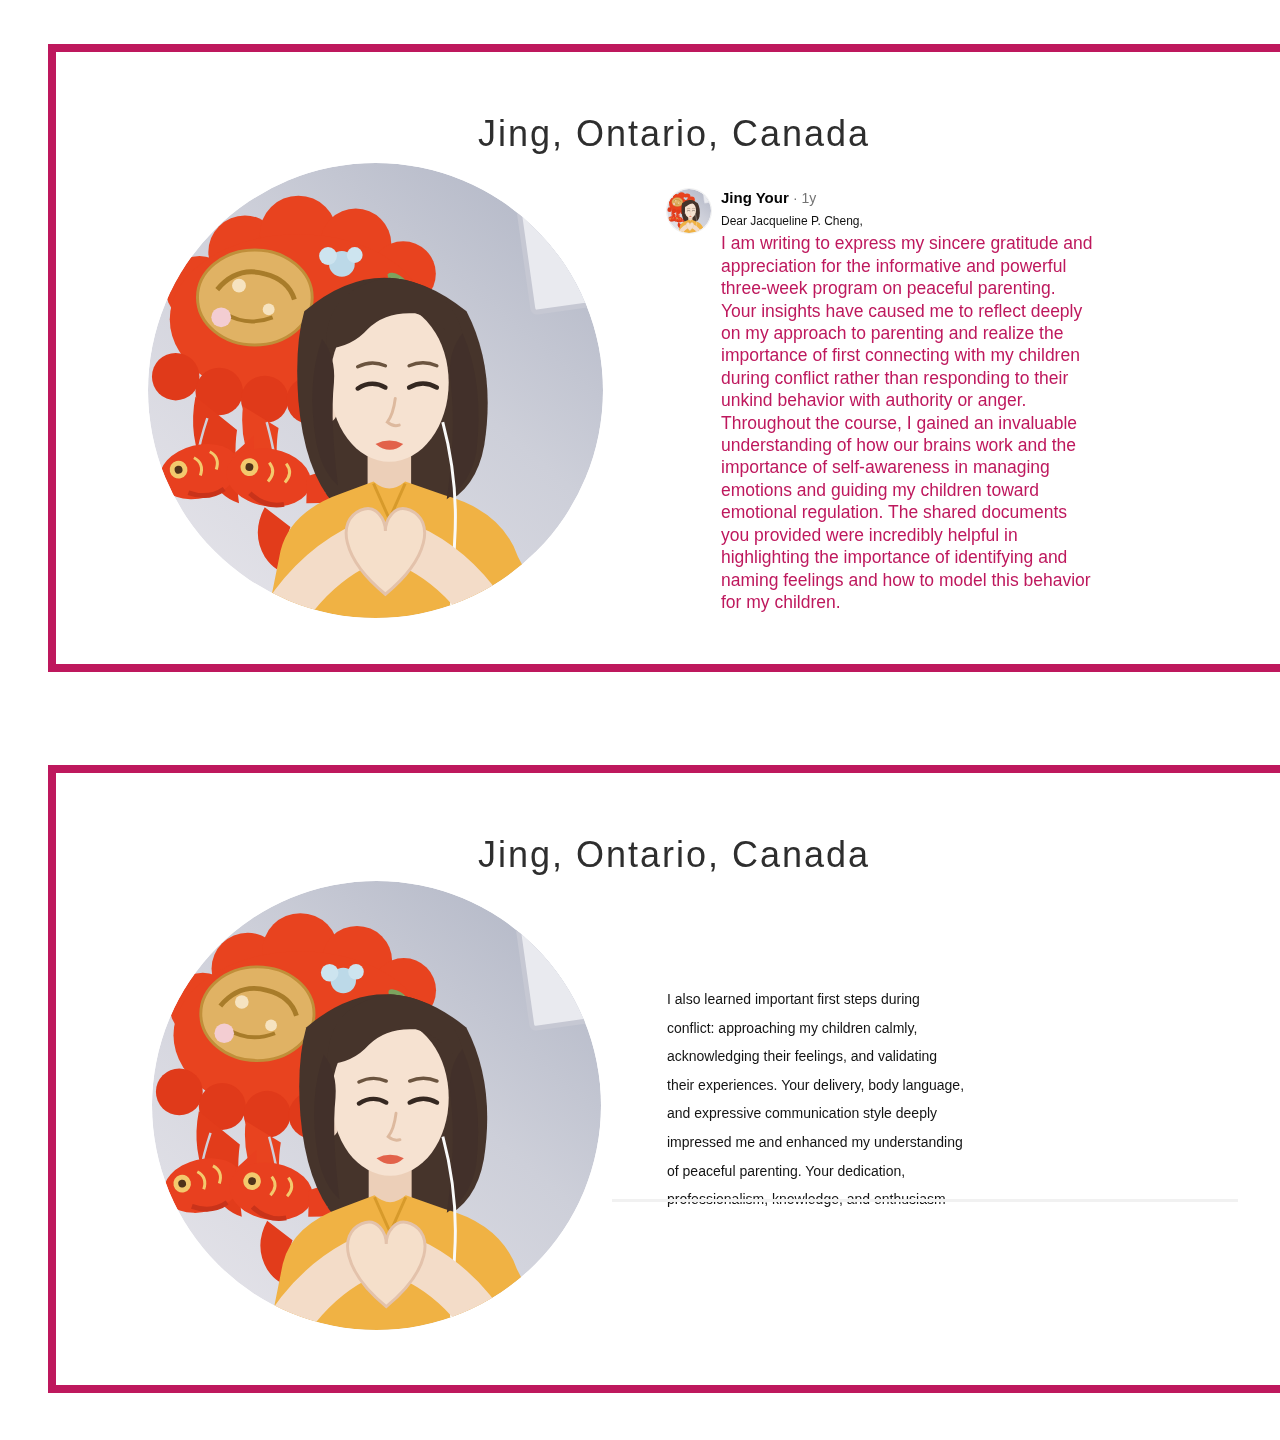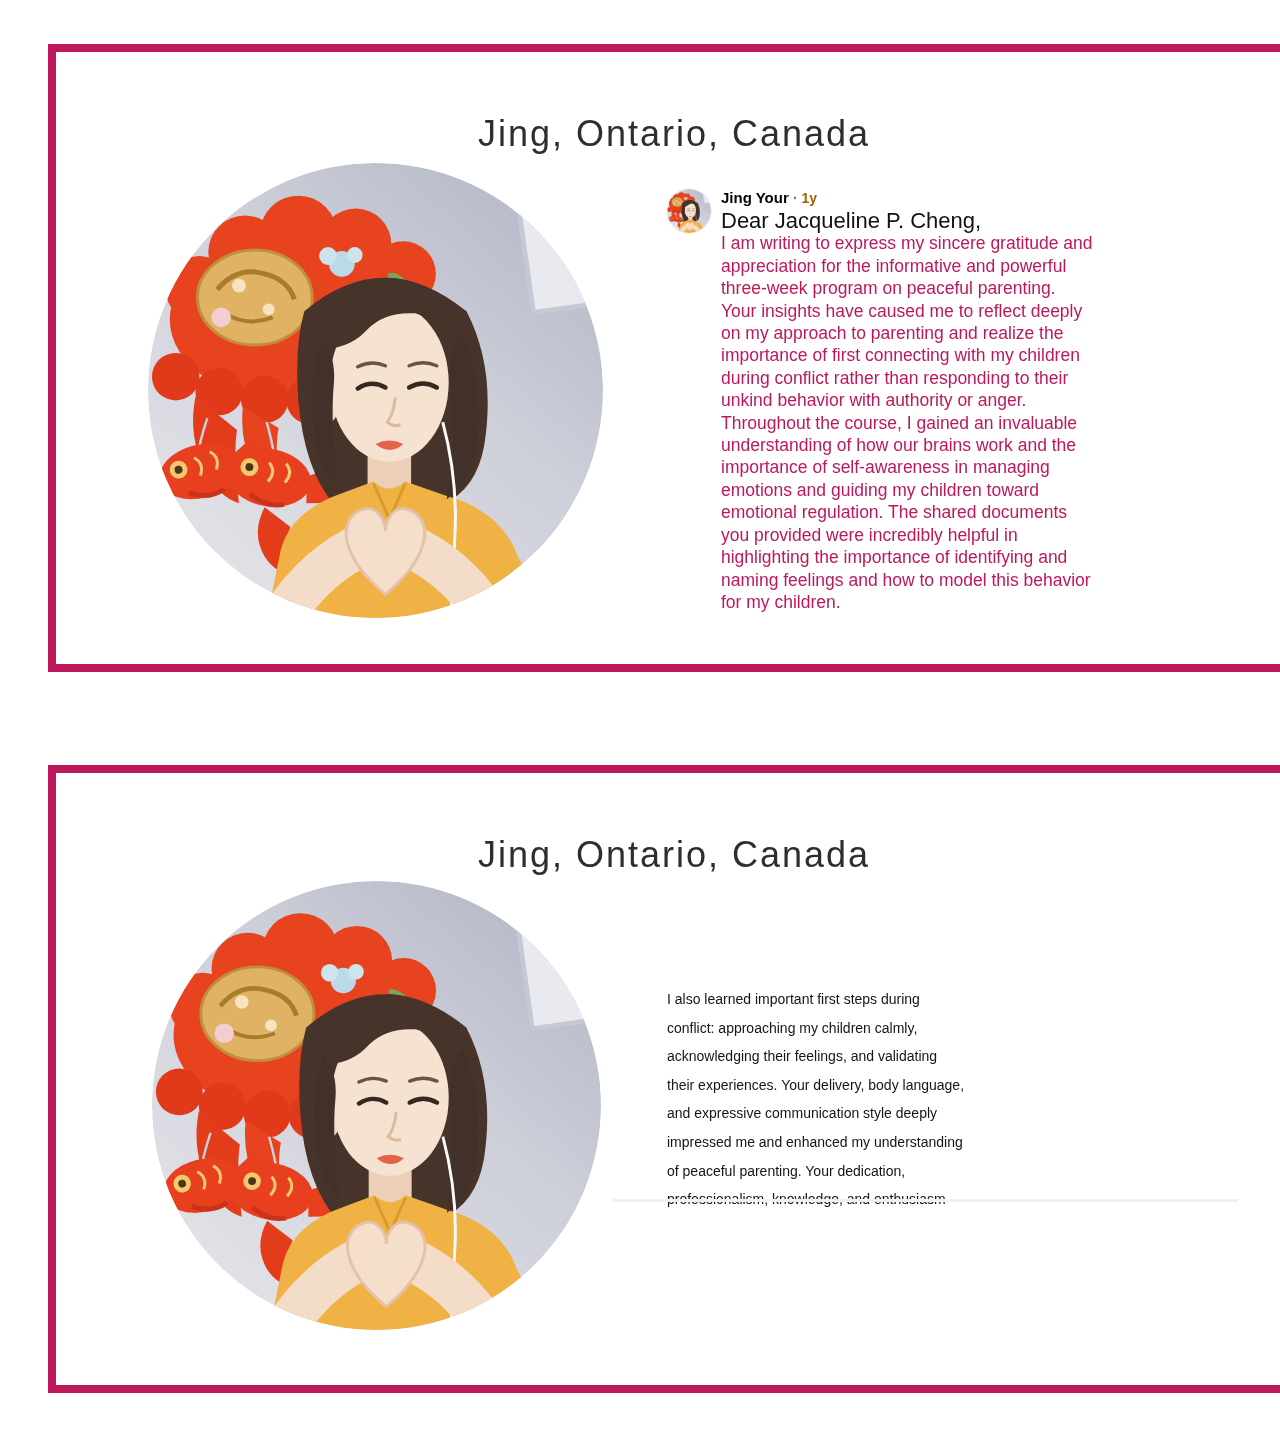--- a/index.html
+++ b/index.html
@@ -16,22 +16,22 @@
   .photo-2{left:96px;top:108px;width:449px;height:449px;}
   .photo-wrap svg{display:block;width:100%;height:100%;}
   
   .comment{position:absolute;left:611px;top:133px;width:480px;}
   .avatar{position:absolute;left:0;top:4px;width:44px;height:44px;border-radius:50%;
         overflow:hidden;box-shadow:0 0 0 1px rgba(0,0,0,0.06);}
   .avatar svg{display:block;width:100%;height:100%;}
   .comment-main{margin-left:54px;}
   .comment-meta{font-size:15px;color:#050505;line-height:20px;padding-top:3px;}
   .comment-author{font-weight:bold;}
-  .comment-time{color:#a16207;font-size:14px;font-weight:bold;}
-  .comment-salutation{font-size:22px;line-height:22.4px;color:#111111;margin-top:2px;}
+  .comment-time{color:#737373;font-size:14px;font-weight:normal;}
+  .comment-salutation{font-size:12px;line-height:22.4px;color:#111111;margin-top:2px;}
   .comment-body{font-size:17.5px;line-height:22.4px;color:#be185d;white-space:pre-line;width:430px;}
   
   .testimonial-cont{position:absolute;left:611px;top:212px;width:548px;
         font-size:14px;line-height:28.6px;color:#141414;white-space:pre-line;}
   .edge-artifact{position:absolute;left:556px;top:426px;width:626px;height:3px;
         background:#f1f1f1;}
   .svg-defs{position:absolute;width:0;height:0;overflow:hidden;}
 </style>
 </head>
 <body>

